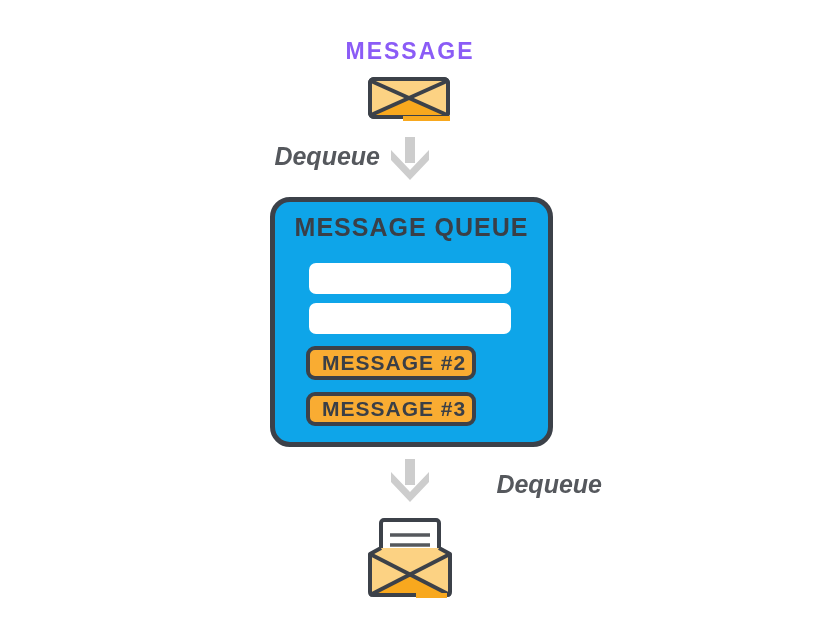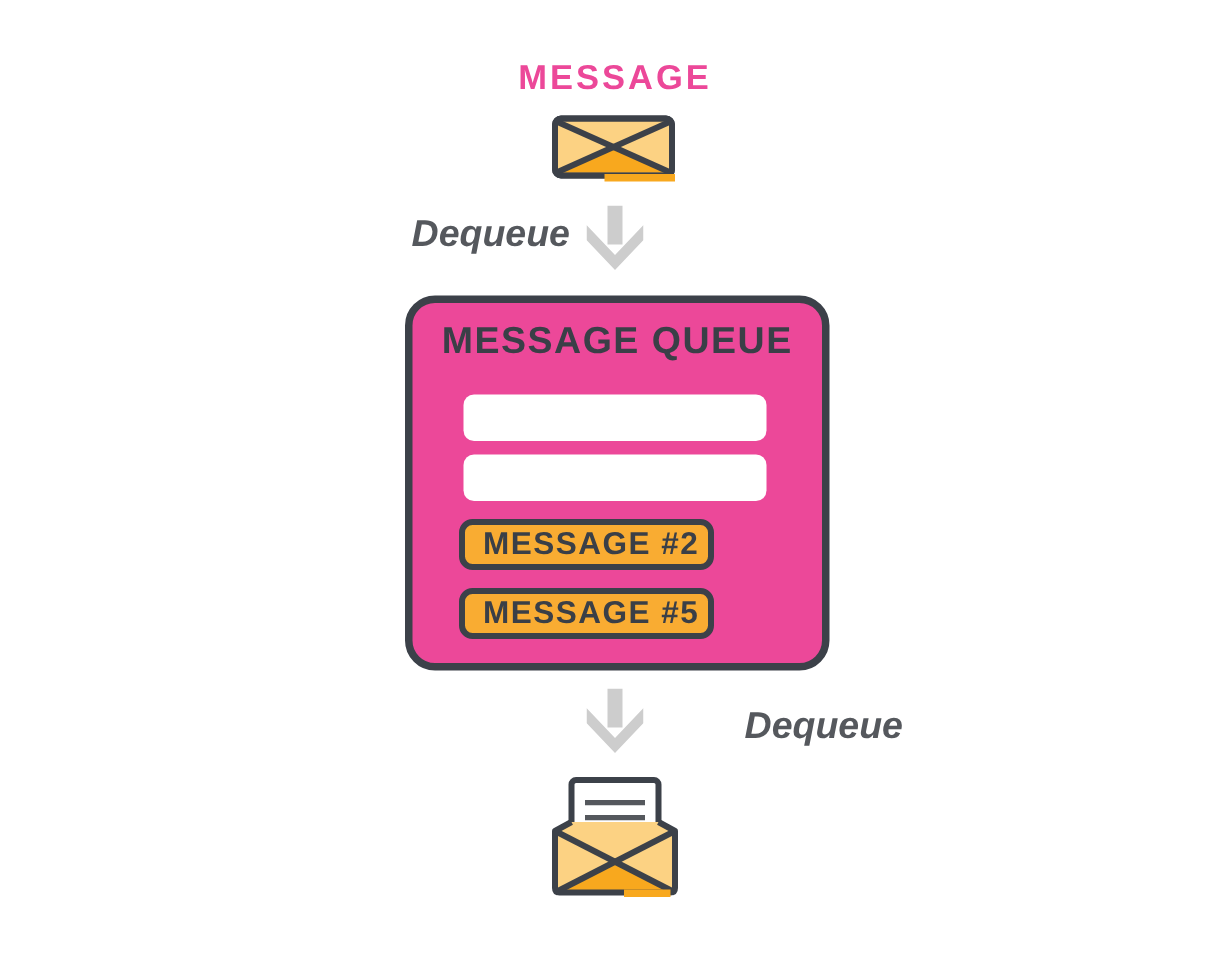--- a/index.html
+++ b/index.html
@@ -10,35 +10,35 @@
     position: relative;
     overflow: hidden;
   }
   .abs { position: absolute; }
 
   .msg-title {
     left: 285px; top: 38px; width: 250px;
     text-align: center;
     font-size: 23px; font-weight: bold;
     letter-spacing: 2px;
-    color: #ec4899;
+    color: #8b5cf6;
   }
   .flow-label {
     font-size: 25px; font-weight: bold; font-style: italic;
     color: #55585d;
     line-height: 30px;
   }
   .enqueue-label { left: 240px; top: 141px; width: 140px; text-align: right; }
   .dequeue-label { left: 442px; top: 469px; width: 160px; text-align: right; }
 
   .queue-box {
     left: 270px; top: 197px;
     width: 283px; height: 250px;
     box-sizing: border-box;
-    background: #ec4899;
+    background: #0ea5e9;
     border: 5px solid #3c4149;
     border-radius: 20px;
   }
   .queue-title {
     left: 0; top: 11px; width: 100%;
     text-align: center;
     font-size: 25px; font-weight: bold;
     letter-spacing: 1px;
     color: #3a3f47;
   }
@@ -94,21 +94,21 @@
   </svg>
 </div>
 
 <div class="abs flow-label enqueue-label">Dequeue</div>
 
 <div class="abs queue-box">
   <div class="abs queue-title">MESSAGE QUEUE</div>
   <div class="abs slot slot-empty slot-empty-1"></div>
   <div class="abs slot slot-empty slot-empty-2"></div>
   <div class="abs slot slot-filled slot-filled-1">MESSAGE #2</div>
-  <div class="abs slot slot-filled slot-filled-2">MESSAGE #5</div>
+  <div class="abs slot slot-filled slot-filled-2">MESSAGE #3</div>
 </div>
 
 <div class="abs arrow-2">
   <svg width="38" height="48" viewBox="0 0 38 48" xmlns="http://www.w3.org/2000/svg">
     <rect x="14" y="0" width="10" height="26" fill="#cdcdcd"></rect>
     <polygon points="0,13 19,33 38,13 38,23 19,43 0,23" fill="#cdcdcd"></polygon>
   </svg>
 </div>
 
 <div class="abs flow-label dequeue-label">Dequeue</div>

